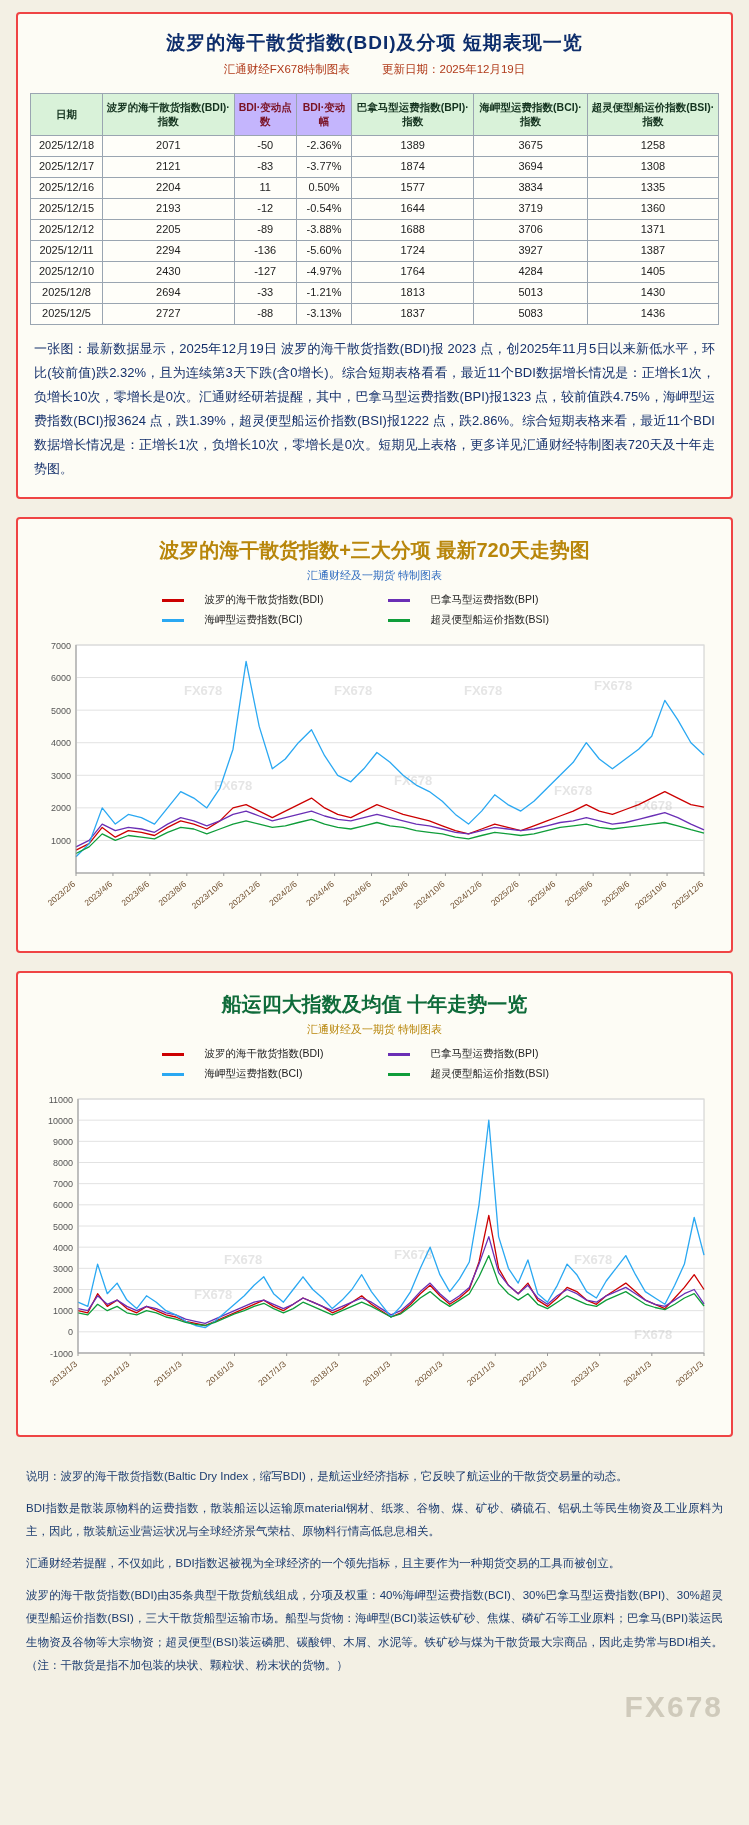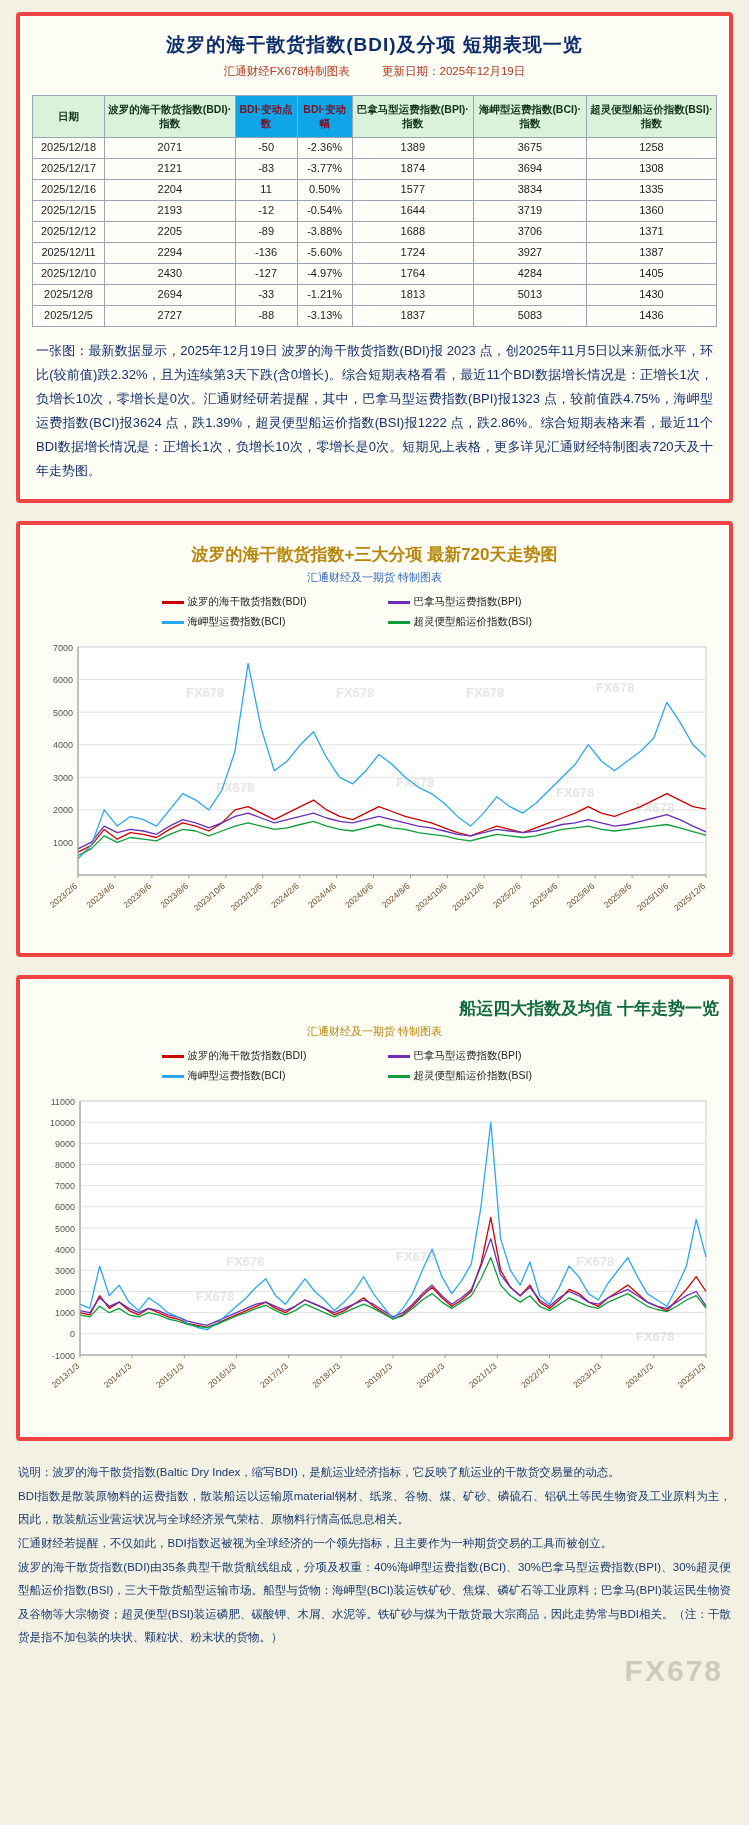--- a/index.html
+++ b/index.html
@@ -8,21 +8,21 @@
     width: 749px;
     background: #f3f0e4;
     font-family: "Liberation Sans", sans-serif;
     color: #222;
   }
   .page { width: 749px; padding: 12px 16px 18px 16px; }
 
   
   .panel {
     background: #fdfcf5;
-    border: 4px solid #ef4444;
+    border: 2px solid #ef4444;
     border-radius: 4px;
     margin-bottom: 18px;
     padding: 10px 10px 12px 10px;
   }
   .panel.table-panel { padding: 12px 12px 14px 12px; }
   .t-title {
     text-align: center;
     color: #0d2d6b;
     font-size: 19px;
     font-weight: bold;
@@ -49,64 +49,64 @@
     line-height: 1.25;
   }
   table.bdi thead th {
     background: #d9f2d9;
     font-weight: bold;
     font-size: 10.5px;
     color: #14331f;
     height: 42px;
     vertical-align: middle;
   }
-  table.bdi thead th.pink { background: #0ea5e9; color: #7a1224; }
+  table.bdi thead th.pink { background: #c4b5fd; color: #7a1224; }
   table.bdi tbody td { height: 21px; font-size: 11px; background: #fffef9; }
   table.bdi tbody tr.first td {
     font-weight: bold;
     font-size: 12px;
     background: #fffef9;
   }
   td.date { width: 72px; }
   .note {
     font-size: 13px;
     line-height: 1.85;
     color: #15306b;
     padding: 12px 4px 2px 4px;
     text-align: justify;
   }
 
   
   .chart-title {
     text-align: center;
     color: #b8860b;
     font-weight: bold;
-    font-size: 17px;
+    font-size: 20px;
     padding-top: 8px;
   }
-  .chart-title.green { color: #0f6b3a; text-align: right; }
+  .chart-title.green { color: #0f6b3a; }
   .chart-sub {
     text-align: center;
     color: #2f6bbf;
     font-size: 11px;
     padding: 4px 0 2px 0;
   }
   .chart-sub.orange { color: #b8860b; }
   .legend {
     display: flex;
     flex-wrap: wrap;
     justify-content: center;
     gap: 6px 26px;
     padding: 8px 30px 4px 30px;
     font-size: 10.5px;
   }
   .legend .li {
     display: flex;
     align-items: center;
-    gap: 4px;
+    gap: 21px;
     width: 200px;
     justify-content: flex-start;
   }
   .legend .swatch { width: 22px; height: 3px; display: inline-block; }
   .plot-wrap { position: relative; padding: 4px 6px 4px 6px; }
   svg { display: block; }
   .bigwm {
     text-align: right;
     color: #cfcabb;
     font-size: 30px;
@@ -116,21 +116,21 @@
   }
 
   
   .desc {
     font-size: 11.5px;
     line-height: 2.05;
     color: #1b3b6f;
     padding: 2px 2px 0 2px;
     text-align: justify;
   }
-  .desc p { margin: 0; }
+  .desc p { margin: 8px; }
 </style>
 </head>
 <body>
 
 <div class="page">
 
   <div class="panel table-panel">
     <div class="t-title">波罗的海干散货指数(BDI)及分项  短期表现一览</div>
     <div class="t-sub">
       <span>汇通财经FX678特制图表</span>

